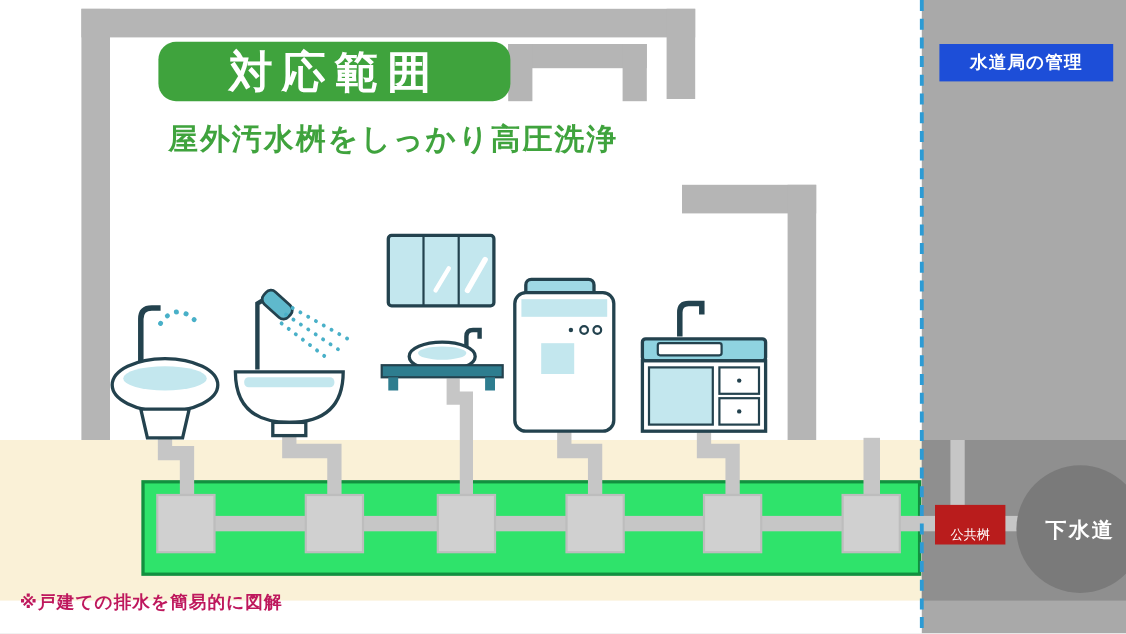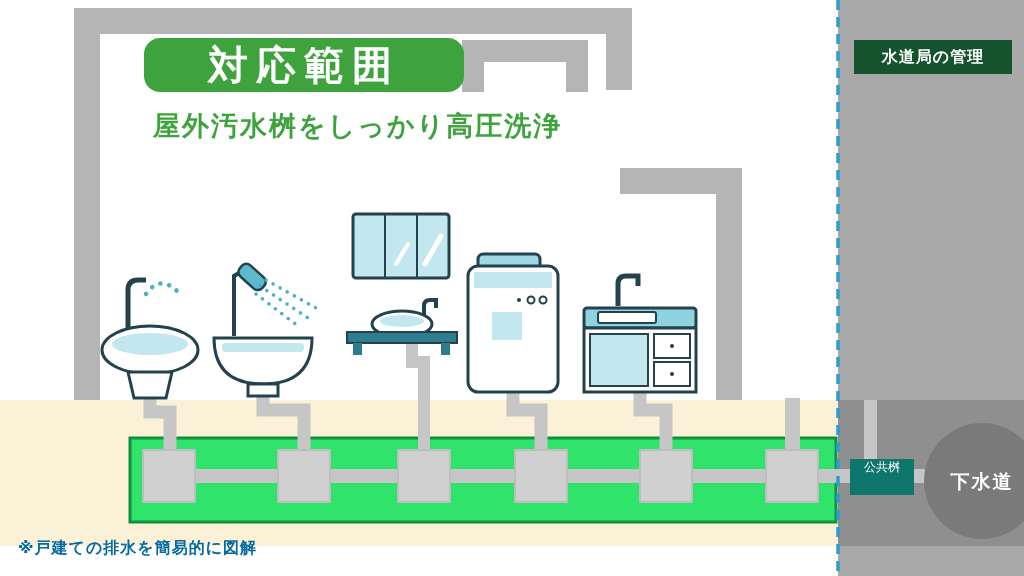--- a/index.html
+++ b/index.html
@@ -13,34 +13,34 @@
     background:#3fa33d; border-radius:16px; color:#ffffff;
     display:flex; align-items:center; justify-content:center;
     font-size:40px; font-weight:bold; letter-spacing:8px;margin-left:40px;
   }
   #subtitle {
     left:153px; top:108px; color:#3fa33d;
     font-size:27px; font-weight:bold; letter-spacing:2px; white-space:nowrap;
   }
   #badge {
     left:854px; top:40px; width:158px; height:34px;
-    background:#14532d; color:#ffffff; font-size:16px; font-weight:bold;
+    background:#1d4ed8; color:#ffffff; font-size:16px; font-weight:bold;
     display:flex; align-items:center; justify-content:center; letter-spacing:1px;
   }
   #public-basin {
     left:850px; top:459px; width:64px; height:36px;
-    background:#0f766e; color:#ffffff; font-size:12px;
-    display:flex; align-items:flex-start; justify-content:center;
+    background:#b91c1c; color:#ffffff; font-size:12px;
+    display:flex; align-items:flex-end; justify-content:center;
   }
   #sewer-label {
     left:932px; top:469px; width:100px; color:#ffffff;
     font-size:19px; font-weight:bold; text-align:center; letter-spacing:2px;
   }
   #note {
-    left:18px; top:538px; color:#0369a1; font-size:16px; font-weight:bold; letter-spacing:1px;
+    left:18px; top:538px; color:#be185d; font-size:16px; font-weight:bold; letter-spacing:1px;
   }
 </style>
 </head>
 <body>
 
 <div id="stage">
 
   <svg class="scene" viewBox="0 0 1024 576">
 
     <rect x="0" y="400" width="838" height="146" fill="#faf1d7"></rect>

